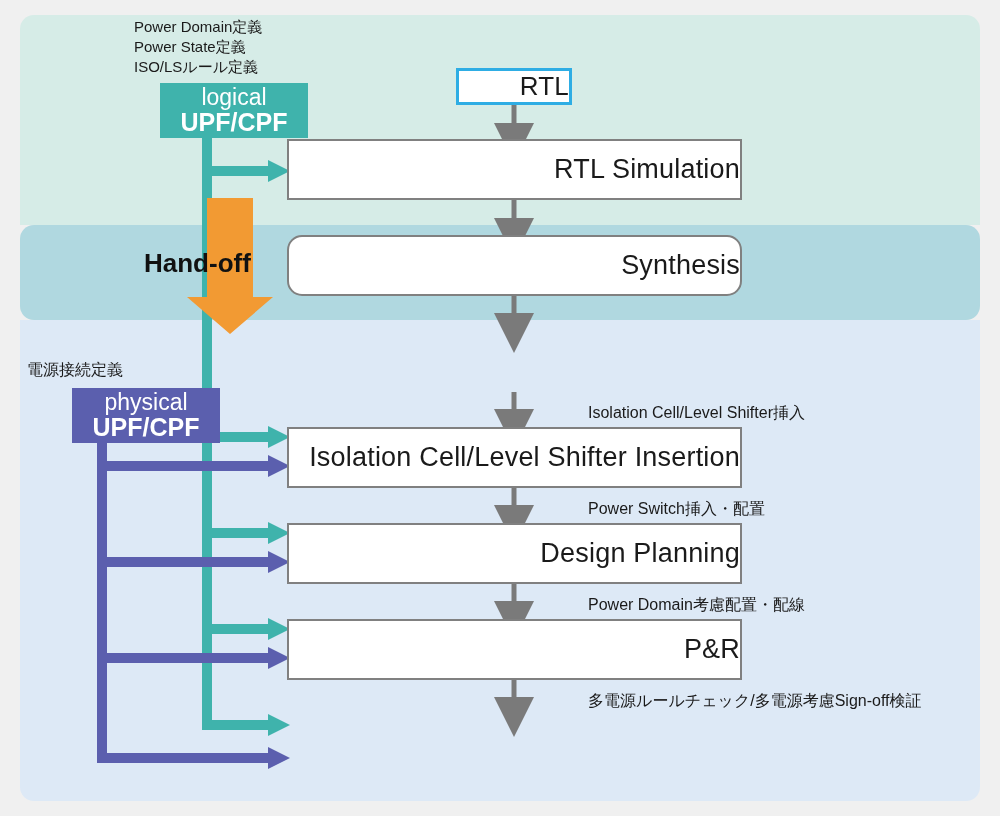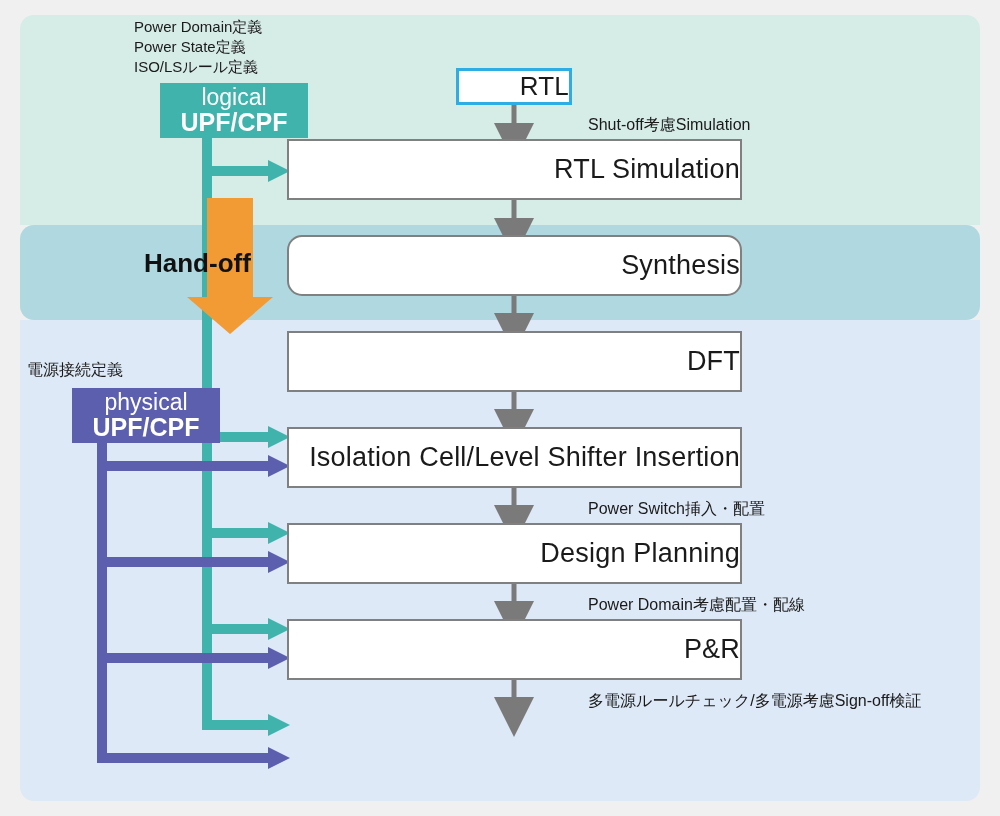--- a/index.html
+++ b/index.html
@@ -165,33 +165,30 @@
     <span class="l2">UPF/CPF</span>
   </div>
 
   <div class="pbox pbox-rtl" style="left:456px; top:68px; width:116px; height:37px;">
     <span>RTL</span>
   </div>
 
   <div class="pbox pbox-stage" style="left:287px; top:139px; width:455px; height:61px;">
     <span>RTL Simulation</span>
   </div>
-  <div class="side-label" style="left:588px; top:115px;">Shut-off考慮Simulation</div>
 
   <div class="pbox pbox-stage" style="left:287px; top:235px; width:455px; height:61px;border-radius:15px;">
     <span>Synthesis</span>
   </div>
 
-  <div class="pbox pbox-stage" style="left:287px; top:331px; width:455px; height:61px;">
-    <span>DFT</span>
-  </div>
 
   <div class="pbox pbox-stage" style="left:287px; top:427px; width:455px; height:61px;">
     <span>Isolation Cell/Level Shifter Insertion</span>
   </div>
+  <div class="side-label" style="left:588px; top:403px;">Isolation Cell/Level Shifter挿入</div>
 
   <div class="pbox pbox-stage" style="left:287px; top:523px; width:455px; height:61px;">
     <span>Design Planning</span>
   </div>
   <div class="side-label" style="left:588px; top:499px;">Power Switch挿入・配置</div>
 
   <div class="pbox pbox-stage" style="left:287px; top:619px; width:455px; height:61px;">
     <span>P&amp;R</span>
   </div>
   <div class="side-label" style="left:588px; top:595px;">Power Domain考慮配置・配線</div>

